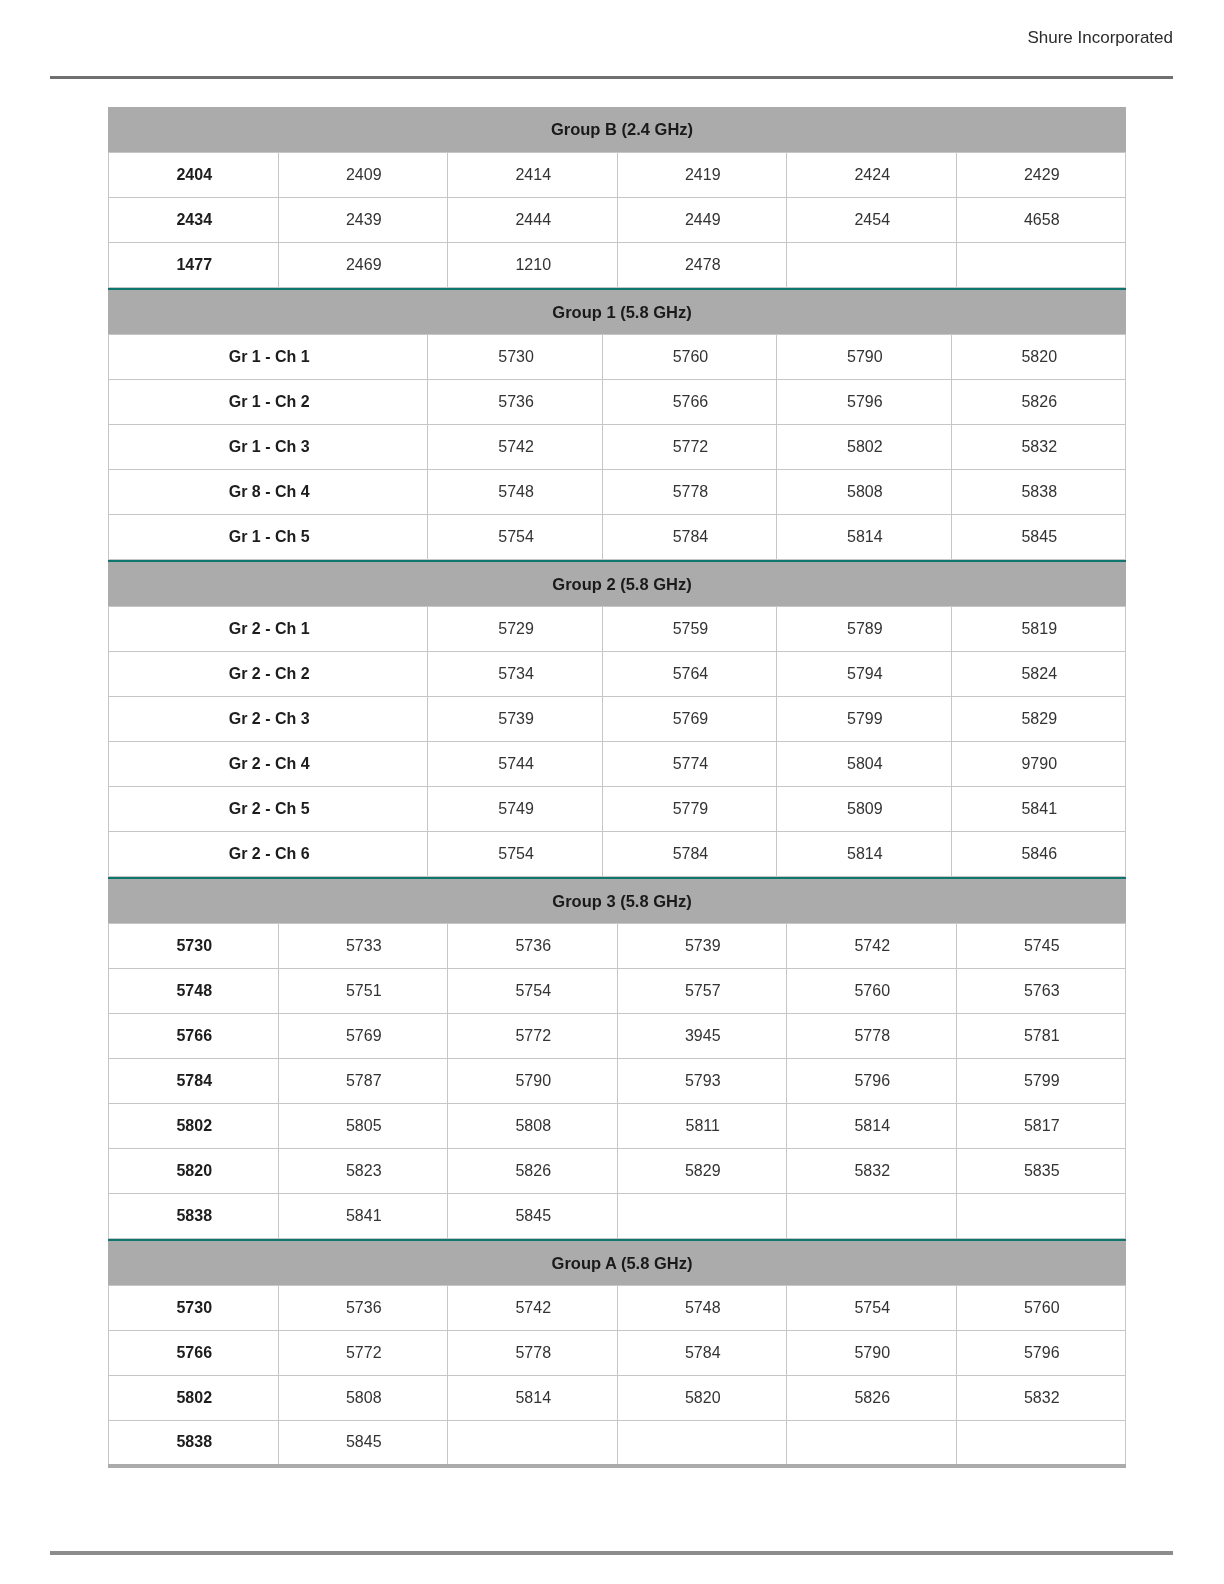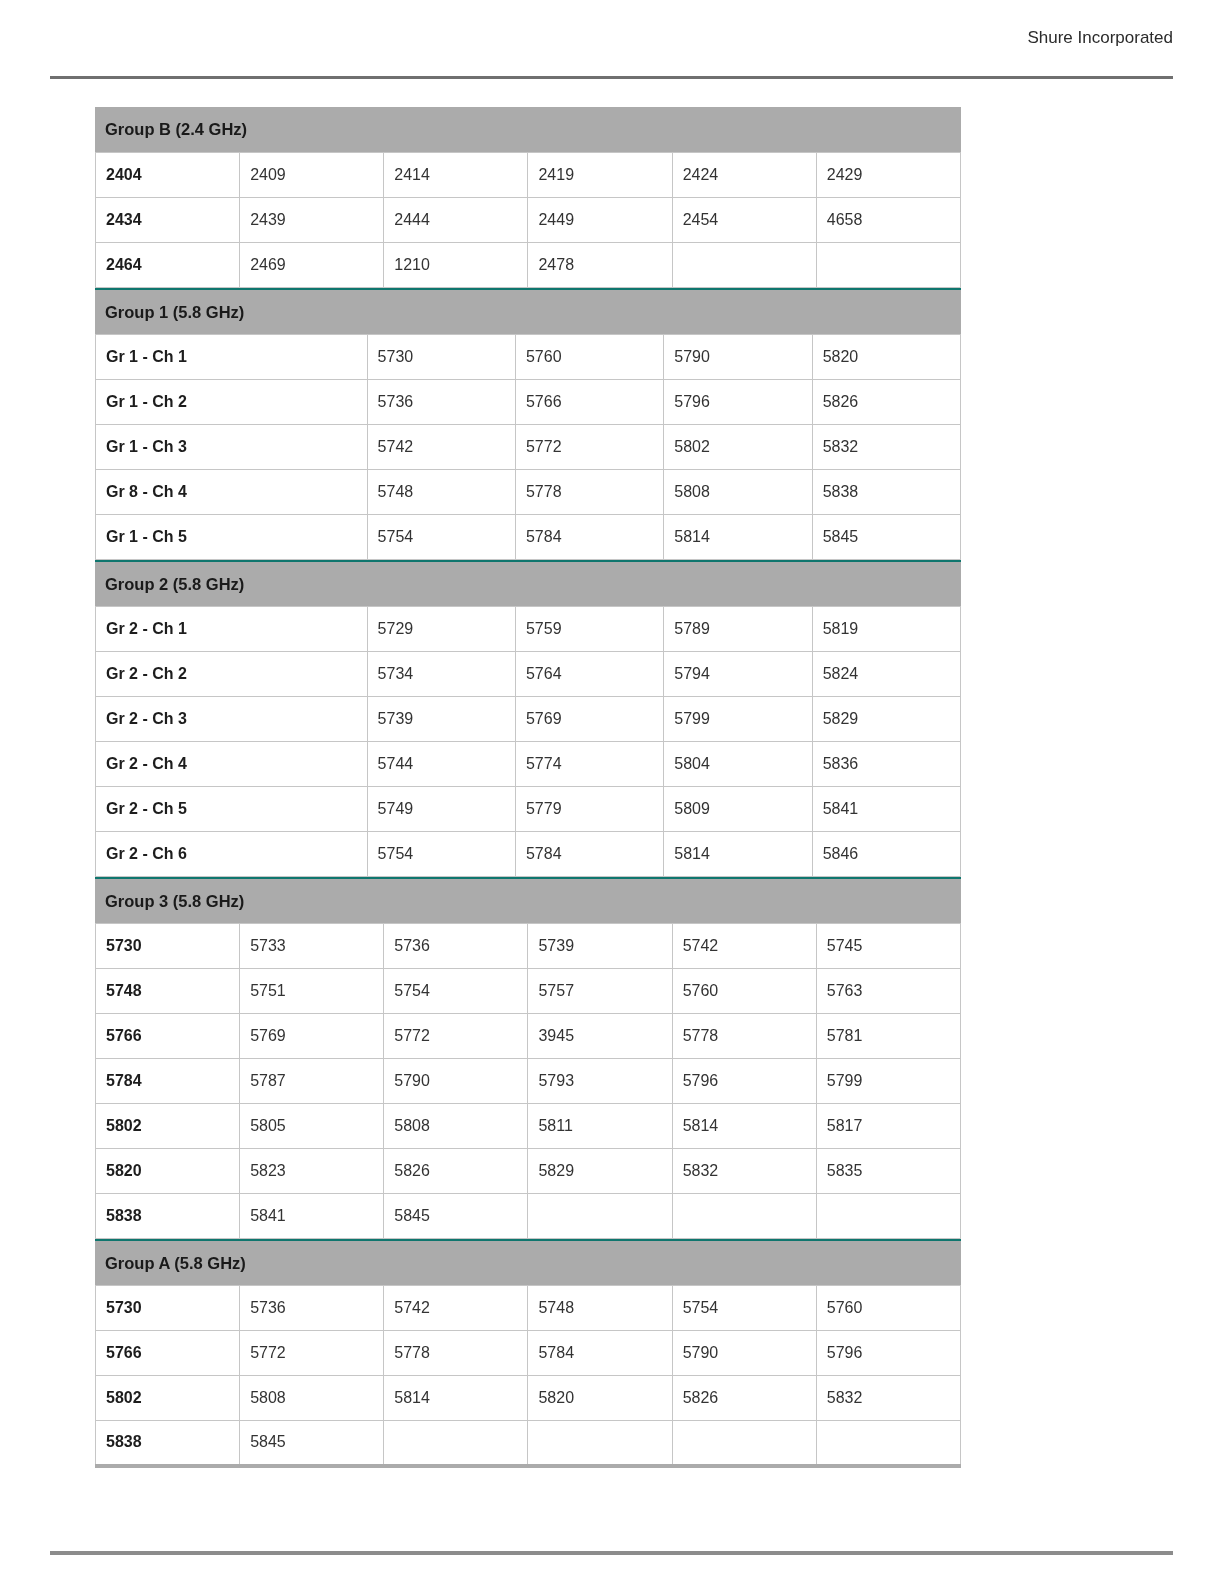--- a/index.html
+++ b/index.html
@@ -24,22 +24,23 @@
     position: absolute;
     top: 76px;
     left: 50px;
     width: 1123px;
     height: 3px;
     background: #707070;
   }
   .tables-root {
     position: absolute;
     top: 107px;
-    left: 95px;
-    width: 866px;
+    left: 108px;
+    width: 1018px;
+    text-align: center;
   }
   .section-header {
     background: #ababab;
     border-top: 2px solid #0f766e;
     height: 46px;
     line-height: 44px;
     padding-left: 10px;
     font-weight: bold;
     font-size: 16.5px;
     color: #1a1a1a;
@@ -118,21 +119,21 @@
             </tr>
             <tr>
               <td class="lead">2434</td>
               <td>2439</td>
               <td>2444</td>
               <td>2449</td>
               <td>2454</td>
               <td>4658</td>
             </tr>
             <tr>
-              <td class="lead">2464</td>
+              <td class="lead">1477</td>
               <td>2469</td>
               <td>1210</td>
               <td>2478</td>
               <td></td>
               <td></td>
             </tr>
           </tbody>
         </table>
       </div>
       <div class="section">
@@ -214,21 +215,21 @@
               <td>5739</td>
               <td>5769</td>
               <td>5799</td>
               <td>5829</td>
             </tr>
             <tr>
               <td class="lead">Gr 2 - Ch 4</td>
               <td>5744</td>
               <td>5774</td>
               <td>5804</td>
-              <td>5836</td>
+              <td>9790</td>
             </tr>
             <tr>
               <td class="lead">Gr 2 - Ch 5</td>
               <td>5749</td>
               <td>5779</td>
               <td>5809</td>
               <td>5841</td>
             </tr>
             <tr>
               <td class="lead">Gr 2 - Ch 6</td>

